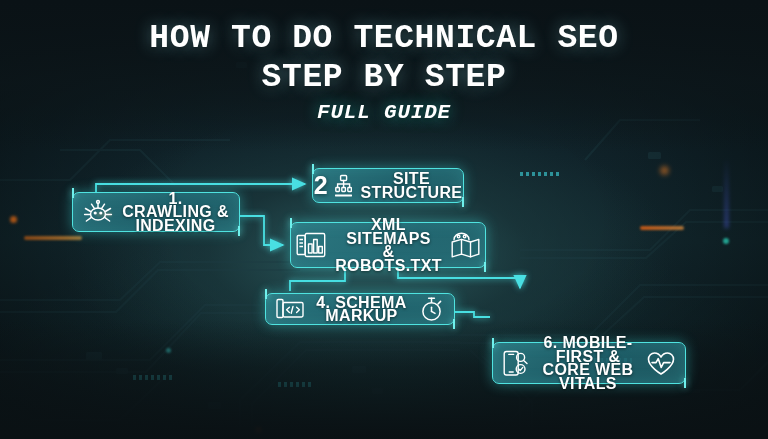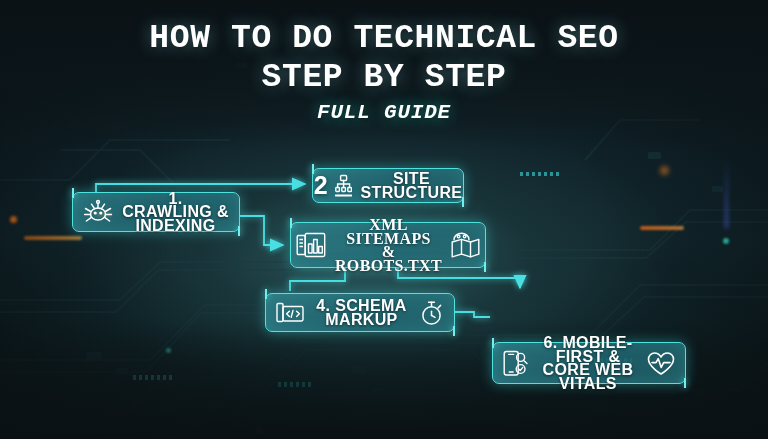--- a/index.html
+++ b/index.html
@@ -77,22 +77,22 @@
     text-shadow:0 1px 4px rgba(0,0,0,.5);
   }
   .ic{ display:inline-block; flex:0 0 auto; }
   .ic svg{ display:block; }
 
   
   .tick{ position:absolute; background:#6ff0ec; box-shadow:0 0 6px rgba(110,240,236,.8); }
 
   #b1{ left:72px;  top:192px; width:168px; height:40px; }
   #b2{ left:312px; top:168px; width:152px; height:35px; }
-  #b3{ left:290px; top:222px; width:196px; height:46px;font-family:Liberation Serif, serif; }
-  #b4{ left:265px; top:293px; width:190px; height:39px; }
+  #b3{ left:290px; top:222px; width:196px; height:46px; }
+  #b4{ left:265px; top:293px; width:190px; height:32px; }
   #b5{ left:492px; top:296px; width:194px; height:42px;margin-top:46px; }
 </style>
 </head>
 <body>
 
 <div class="stage">
 
   <div class="bg-base"></div>
 
   <div class="traces">

